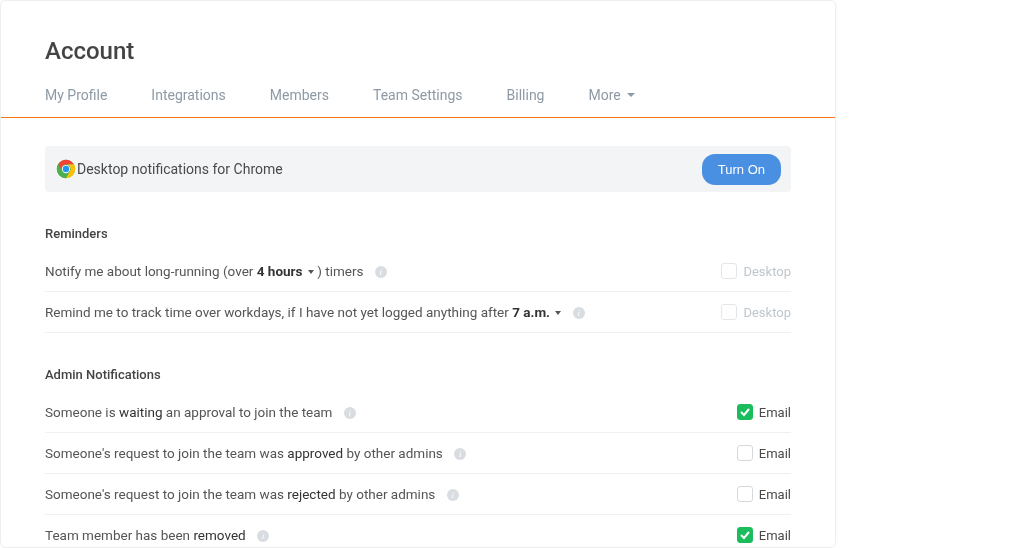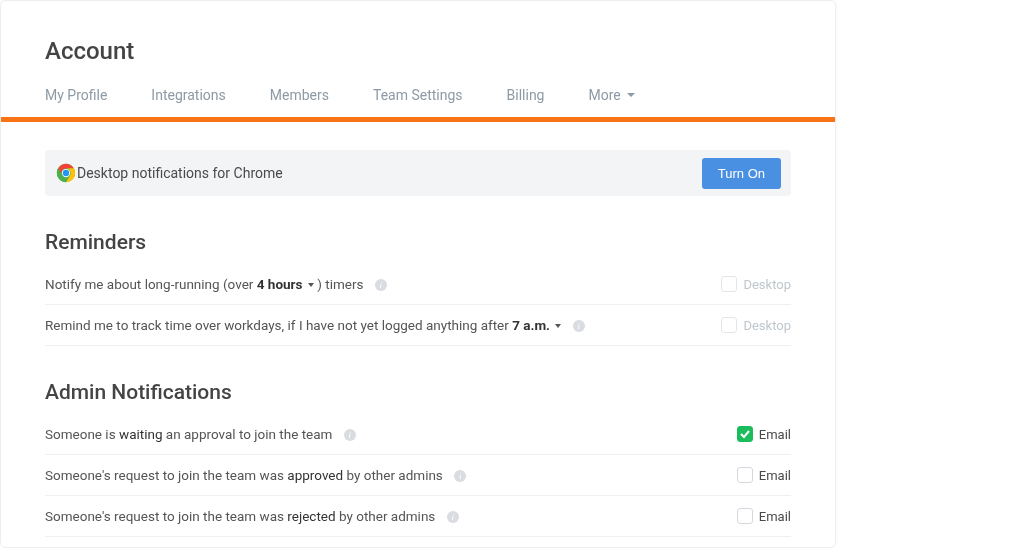--- a/index.html
+++ b/index.html
@@ -1,28 +1,28 @@
 <!DOCTYPE html>
 <html><head>
 <meta charset="utf-8">
 <style>
   * { box-sizing: border-box; margin: 0; padding: 0; }
   html, body { width: 1024px; height: 548px; font-family: -apple-system, BlinkMacSystemFont, "Segoe UI", Roboto, Helvetica, Arial, sans-serif; background: #fff; color: #333; }
   .page { width: 836px; height: 548px; border: 1px solid #eee; border-radius: 6px; box-shadow: 0 0 4px rgba(0,0,0,0.04); padding: 0; position: relative; }
   .inner { padding: 36px 44px 0 44px; }
   .page-title { font-size: 24px; font-weight: 500; color: #444; margin-bottom: 22px; }
-  .tabs { display: flex; gap: 44px; font-size: 14px; color: #8d9aa5; border-bottom: 5px solid #f97316; padding-bottom: 14px; margin: 0 -44px; padding-left: 44px; padding-right: 44px; }
+  .tabs { display: flex; gap: 44px; font-size: 14px; color: #8d9aa5; border-bottom: 1px solid #f97316; padding-bottom: 14px; margin: 0 -44px; padding-left: 44px; padding-right: 44px; }
   .tab { cursor: pointer; display: flex; align-items: center; gap: 6px; }
   .tab .caret { width: 0; height: 0; border-left: 4px solid transparent; border-right: 4px solid transparent; border-top: 4px solid #8d9aa5; display: inline-block; }
   .banner { margin-top: 28px; background: #f3f4f5; border-radius: 4px; height: 46px; display: flex; align-items: center; padding: 0 10px 0 10px; justify-content: space-between; }
   .banner-left { display: flex; align-items: center; }
   .banner-text { font-size: 14px; color: #4a4a4a; }
-  .turn-on-btn { background: #4a90e2; color: #fff; border: none; border-radius: 3px; font-size: 13px; padding: 8px 16px; cursor: pointer; }
+  .turn-on-btn { background: #4a90e2; color: #fff; border: none; border-radius: 13px; font-size: 13px; padding: 8px 16px; cursor: pointer; }
   .chrome-icon { width: 22px; height: 22px; }
-  .section-title { font-size: 21px; color: #444; font-weight: 500; margin-top: 34px; margin-bottom: 10px; }
+  .section-title { font-size: 13px; color: #444; font-weight: 500; margin-top: 34px; margin-bottom: 10px; }
   .row { display: flex; align-items: center; justify-content: space-between; border-bottom: 1px solid #eef0f2; padding: 12px 0; font-size: 13.5px; color: #555; }
   .row:last-of-type { border-bottom: none; }
   .row-text b { font-weight: 400; color: #333; }
   .dd { font-weight: 700; color: #333; }
   .caret-sm { width: 0; height: 0; border-left: 3.5px solid transparent; border-right: 3.5px solid transparent; border-top: 4px solid #555; display: inline-block; margin-left: 2px; vertical-align: middle; }
   .info-icon { display: inline-flex; width: 12px; height: 12px; border-radius: 50%; background: #d9dde1; color: #fff; font-size: 9px; font-style: italic; font-family: Georgia, serif; align-items: center; justify-content: center; margin-left: 8px; vertical-align: middle; }
   .check-wrap { display: flex; align-items: center; gap: 6px; font-size: 13px; }
   .cbox { width: 16px; height: 16px; border-radius: 3px; border: 1px solid #d4d9de; display: inline-flex; align-items: center; justify-content: center; cursor: pointer; }
   .cbox.checked { background: #1abc5b; border-color: #1abc5b; }
   .cbox.checked svg { display: block; }

